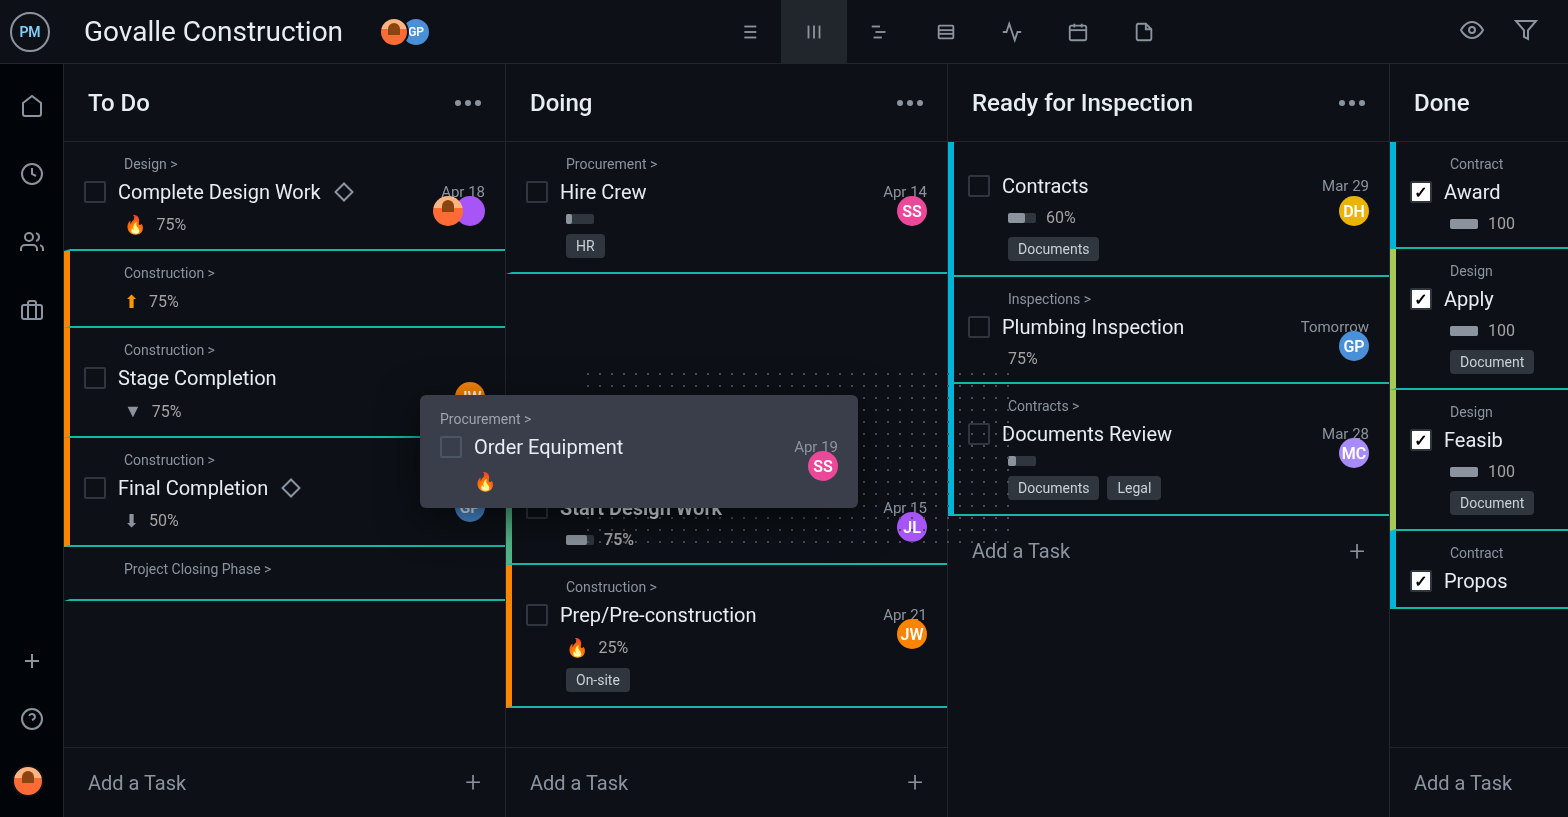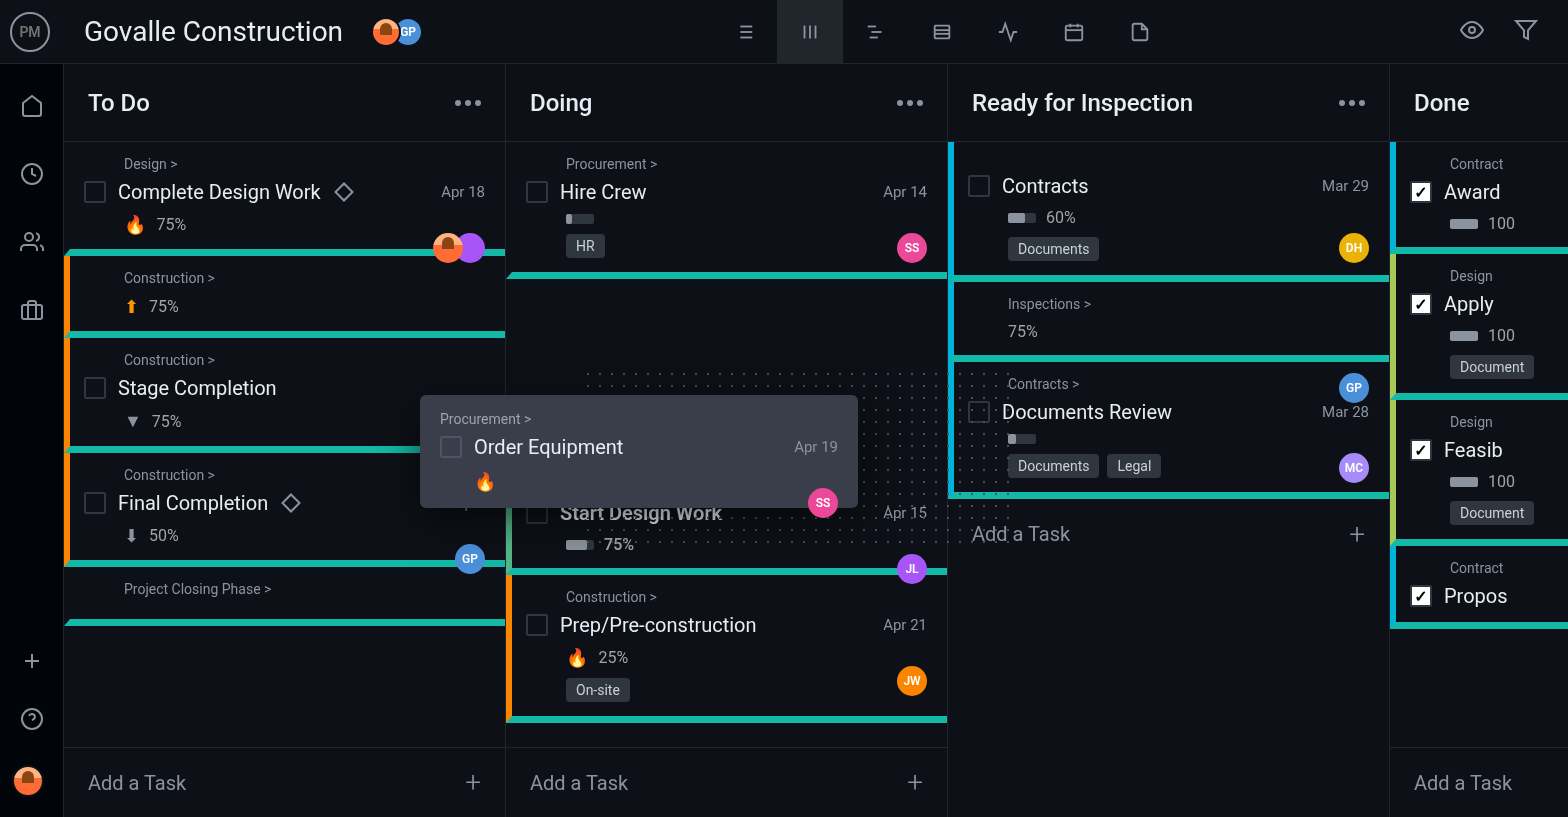--- a/index.html
+++ b/index.html
@@ -22,28 +22,28 @@
   padding: 0 10px;
   border-bottom: 1px solid #21262d;
   background: #0d1117;
 }
 .logo-badge {
   width: 40px; height: 40px;
   border: 2px solid #8b949e;
   border-radius: 50%;
   display: flex; align-items: center; justify-content: center;
   font-size: 14px; font-weight: 600;
-  color: #737373;
+  color: #7dd3fc;
   margin-right: 34px;
 }
 .project-title {
   font-size: 28px;
   font-weight: 400;
   color: #e6edf3;
-  margin-right: 28px;
+  margin-right: 36px;
 }
 .header-avatars { display: flex; margin-right: auto; }
 .avatar {
   width: 30px; height: 30px; border-radius: 50%;
   display: flex; align-items: center; justify-content: center;
   font-size: 12px; font-weight: 600;
   border: 2px solid #0d1117;
   margin-left: -8px;
 }
 .avatar:first-child { margin-left: 0; }
@@ -125,21 +125,21 @@
   display: flex; gap: 4px;
 }
 .more-dots span {
   width: 6px; height: 6px; border-radius: 50%; background: #8b949e;
 }
 .cards-area {
   flex: 1;
   overflow-y: auto;
 }
 .card {
-  border-bottom: 7px solid #14b8a6;
+  border-bottom: 2px solid #14b8a6;
   border-left: 6px solid transparent;
   padding: 14px 20px 14px 14px;
   position: relative;
   cursor: pointer;
 }
 .card-cat {
   font-size: 14px;
   color: #8b949e;
   margin-bottom: 8px;
   margin-left: 40px;
@@ -193,23 +193,22 @@
 }
 .card-avatars {
   position: absolute;
   right: 20px;
   top: 54px;
   display: flex;
 }
 .card-avatar {
   width: 30px; height: 30px; border-radius: 50%;
   display: flex; align-items: center; justify-content: center;
-  font-size: 12px; font-weight: 600;
+  font-size: 16px; font-weight: 600;
   margin-left: -8px;
-  margin-top: 37px;
 }
 .progress-bar {
   width: 28px; height: 10px;
   background: #30363d;
   border-radius: 2px;
   position: relative;
 }
 .progress-bar::after {
   content: '';
   position: absolute;
@@ -570,20 +569,25 @@
           <div class="tag-row">
               <span class="tag">Documents</span>
             </div>
           <div class="card-avatars">
             <div class="card-avatar" style="background:#eab308;color:#fff">DH</div>
           </div>
         </div>
 
         <div class="card stripe-blue">
           <div class="card-cat">Inspections &gt;</div>
+          <div class="card-row1">
+            <div class="checkbox"></div>
+            <span class="card-title">Plumbing Inspection</span>
+            <span class="card-date">Tomorrow</span>
+          </div>
           <div class="card-row2">
             <span class="percent">75%</span>
           </div>
           <div class="card-avatars">
             <div class="card-avatar" style="background:#4a90d9;color:#fff">GP</div>
           </div>
         </div>
 
         <div class="card stripe-blue">
           <div class="card-cat">Contracts &gt;</div>

